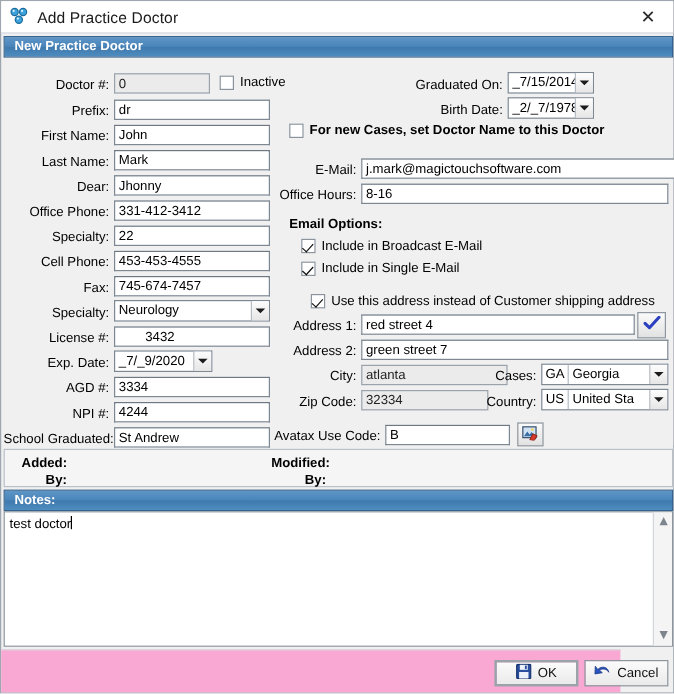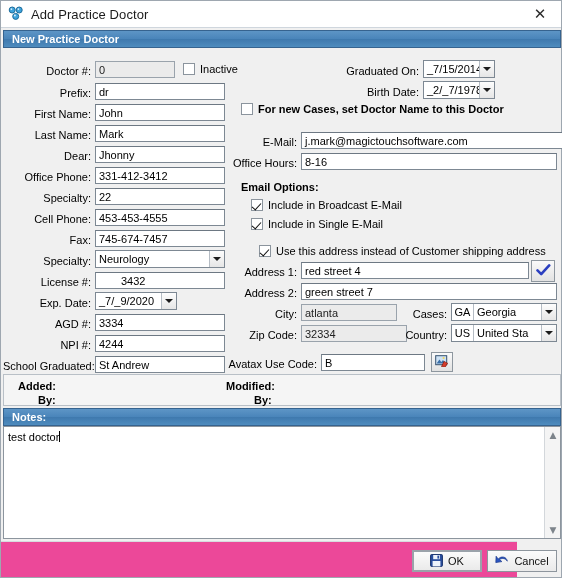--- a/index.html
+++ b/index.html
@@ -181,21 +181,21 @@
     position: absolute; left: 0; width: 16px; height: 16px;
     display: flex; align-items: center; justify-content: center;
     color: #7d848b; font-size: 9px; font-family: "DejaVu Sans", sans-serif;
   }
   .vscroll .arrow.up { top: 0; }
   .vscroll .arrow.dn { bottom: 0; }
 
   
   .footer {
     position: absolute; left: 0; bottom: 0; width: 516px; height: 36px;
-    background: #ec4899;
+    background: #f9a8d4;
     border-top: 1px solid #d7dbdf;
   }
   .btn {
     position: absolute; top: 8px;
     height: 22px;
     border: 1px solid #8d959d;
     background: linear-gradient(to bottom,#fbfbfb,#eaeaea);
     display: flex; align-items: center; justify-content: center; gap: 5px;
     font-size: 11px; color: #111;
   }
@@ -335,21 +335,21 @@
         <svg width="15" height="13" viewBox="0 0 15 13">
           <path d="M1.5 6.4 L5.2 10.1 L13.2 1.4" stroke="#2b3fc0" stroke-width="2.6" fill="none" stroke-linecap="round" stroke-linejoin="round"></path>
         </svg>
       </span>
     </div>
 
     <span class="lbl" style="left:210px; top:237px; width:84px;">Address 2:</span>
     <div class="fld" style="left:298px; top:234px; width:256px;">green street 7</div>
 
     <span class="lbl" style="left:210px; top:258px; width:84px;">City:</span>
-    <div class="fld readonly" style="left:298px; top:255px; width:96px;">atlanta</div>
+    <div class="fld readonly" style="left:298px; top:255px; width:122px;">atlanta</div>
 
     <span class="lbl" style="left:340px; top:258px; width:104px;">Cases:</span>
     <div class="splitcombo" style="left:448px; top:254px; width:106px;">
       <span class="code">GA</span>
       <span class="name">Georgia</span>
       <span class="carrow">
           <i class="arrow-dn"></i>
         </span>
     </div>
 

